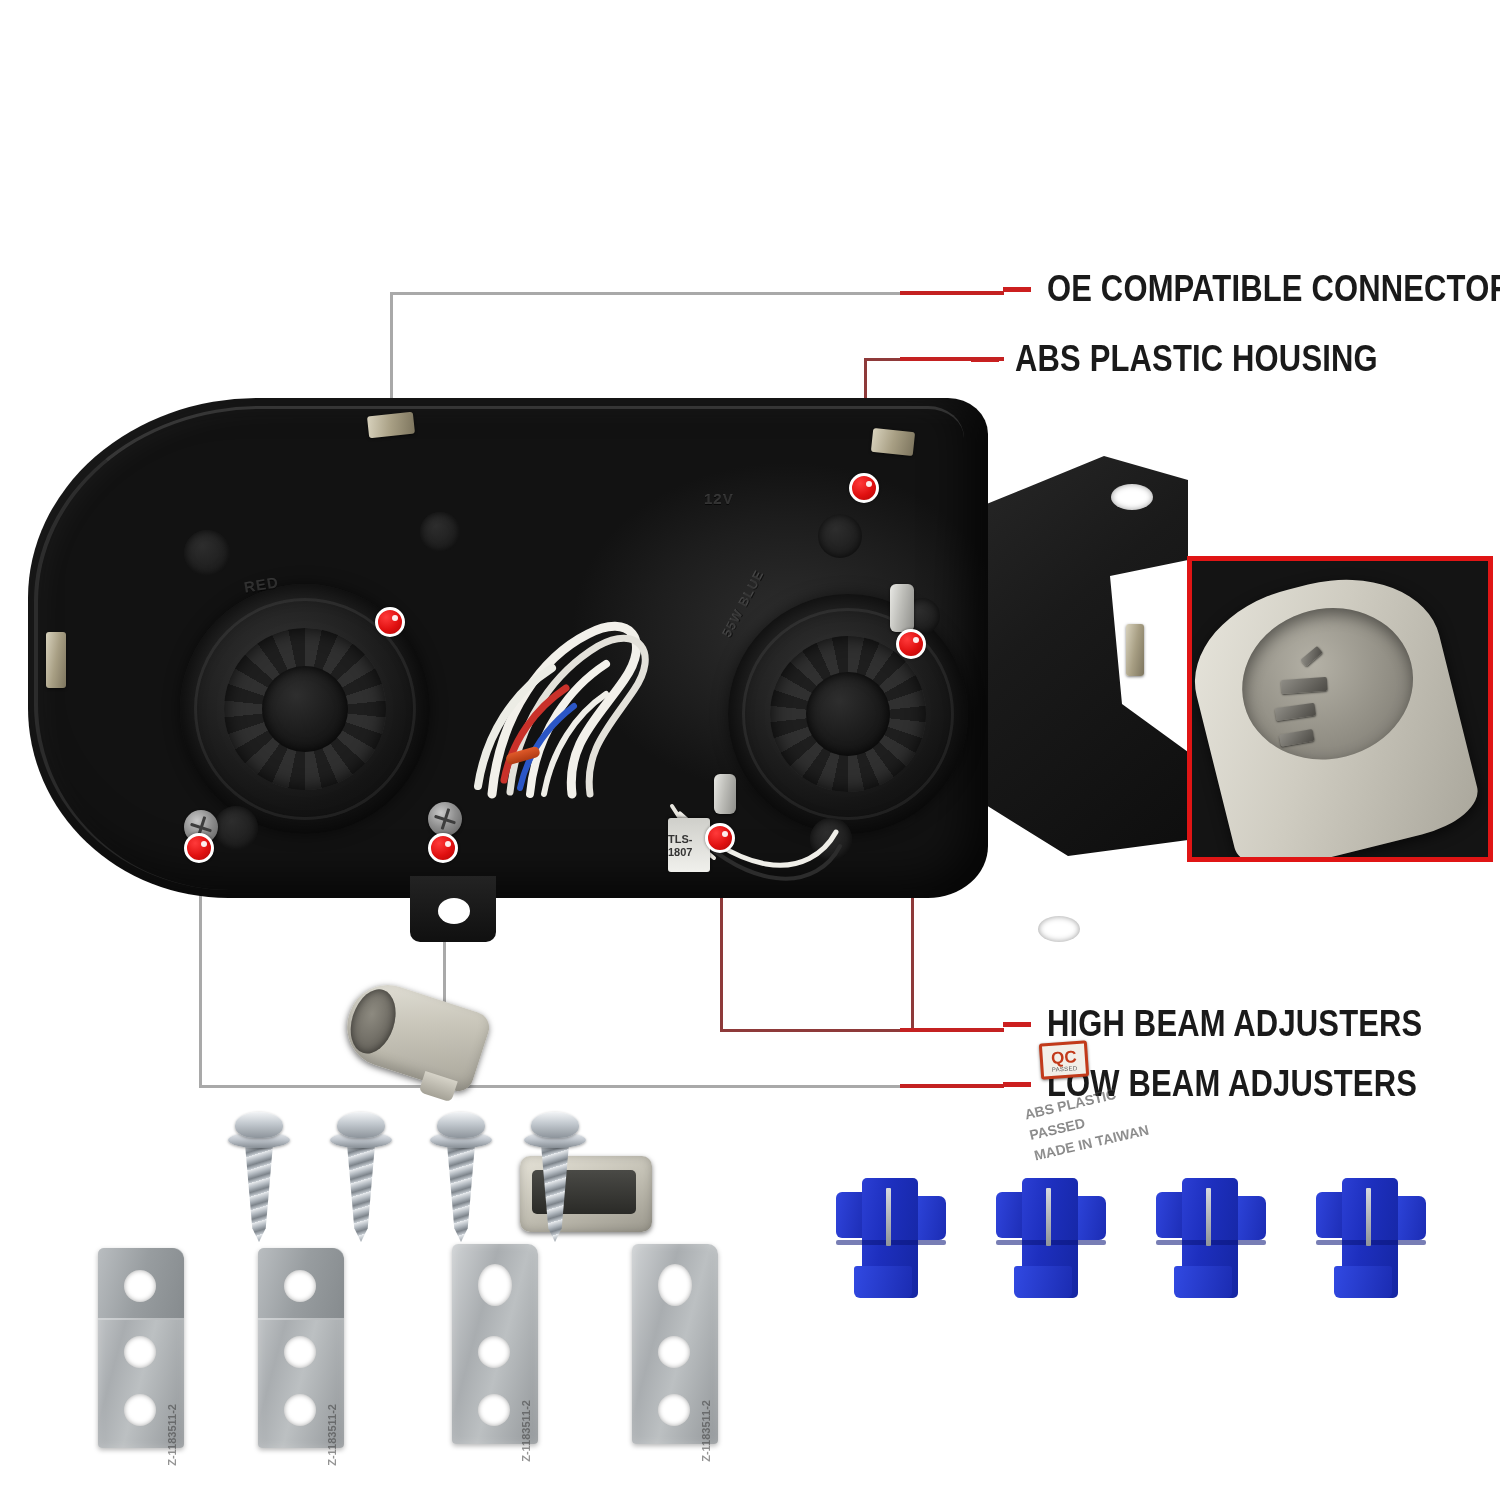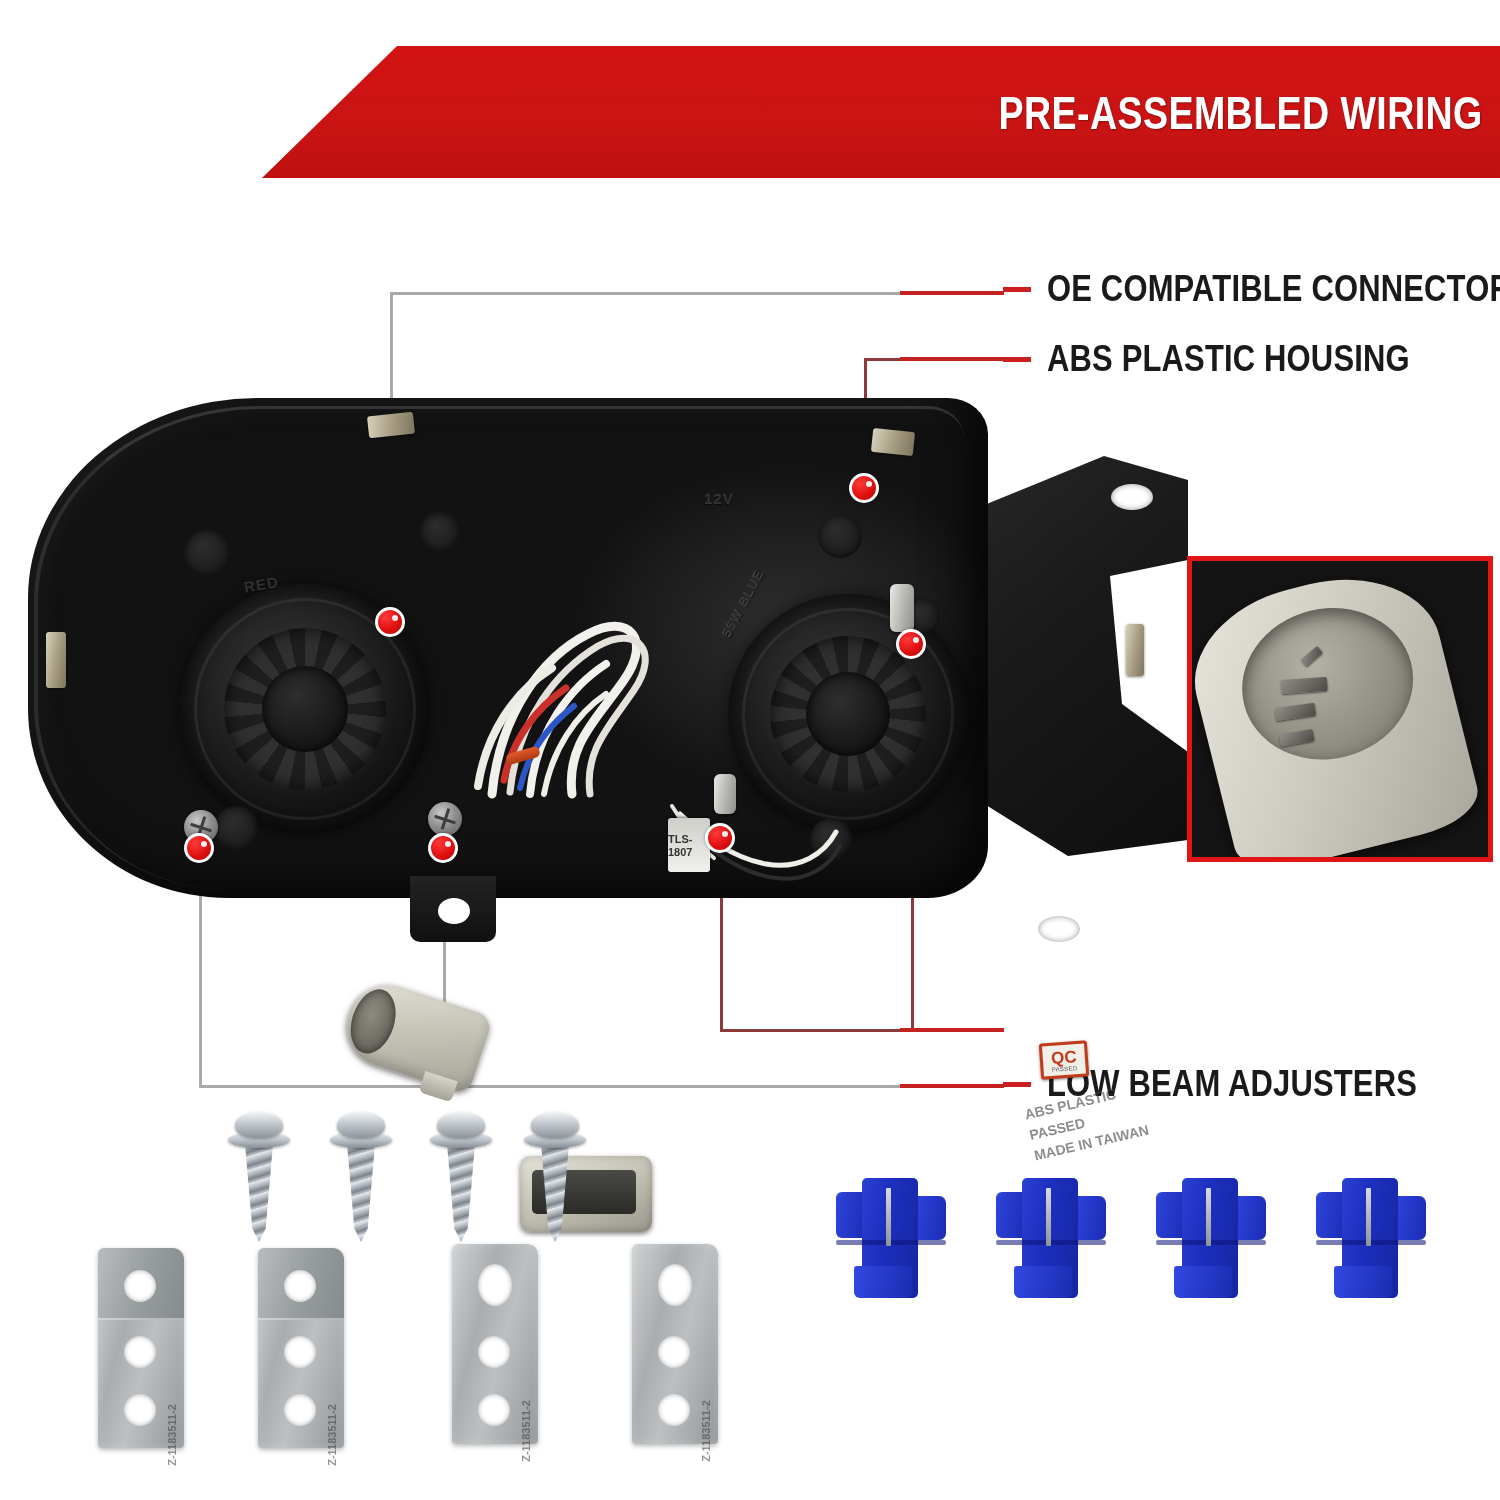--- a/index.html
+++ b/index.html
@@ -325,31 +325,32 @@
   .splice-seam {
     position: absolute; left: 0; top: 62px; width: 110px; height: 5px;
     background: rgba(10,20,120,.55); border-radius: 2px;
   }
 </style>
 </head>
 <body>
 
 <div id="stage">
 
-  <div class="banner-red">
-    <div class="banner-red-title">PRE-ASSEMBLED WIRING</div>
-  </div>
 
   <div class="callout-label" style="left:1003px; top:268px;">
     <div class="callout-dash"></div>
     <div class="callout-text">OE COMPATIBLE CONNECTOR</div>
   </div>
-  <div class="callout-label" style="left:1003px; top:338px;text-align:right;">
+  <div class="callout-label" style="left:971px; top:338px;text-align:right;">
     <div class="callout-dash"></div>
     <div class="callout-text">ABS PLASTIC HOUSING</div>
+  </div>
+  <div class="callout-label" style="left:1003px; top:1003px;">
+    <div class="callout-dash"></div>
+    <div class="callout-text">HIGH BEAM ADJUSTERS</div>
   </div>
   <div class="callout-label" style="left:1003px; top:1063px;">
     <div class="callout-dash"></div>
     <div class="callout-text">LOW BEAM ADJUSTERS</div>
   </div>
 
   <div class="lead lead-v-gray" style="left:390px; top:292px; height:330px;"></div>
   <div class="lead lead-h-gray" style="left:390px; top:292px; width:614px;"></div>
   <div class="lead lead-h-red" style="left:900px; top:291px; width:104px;"></div>
 

